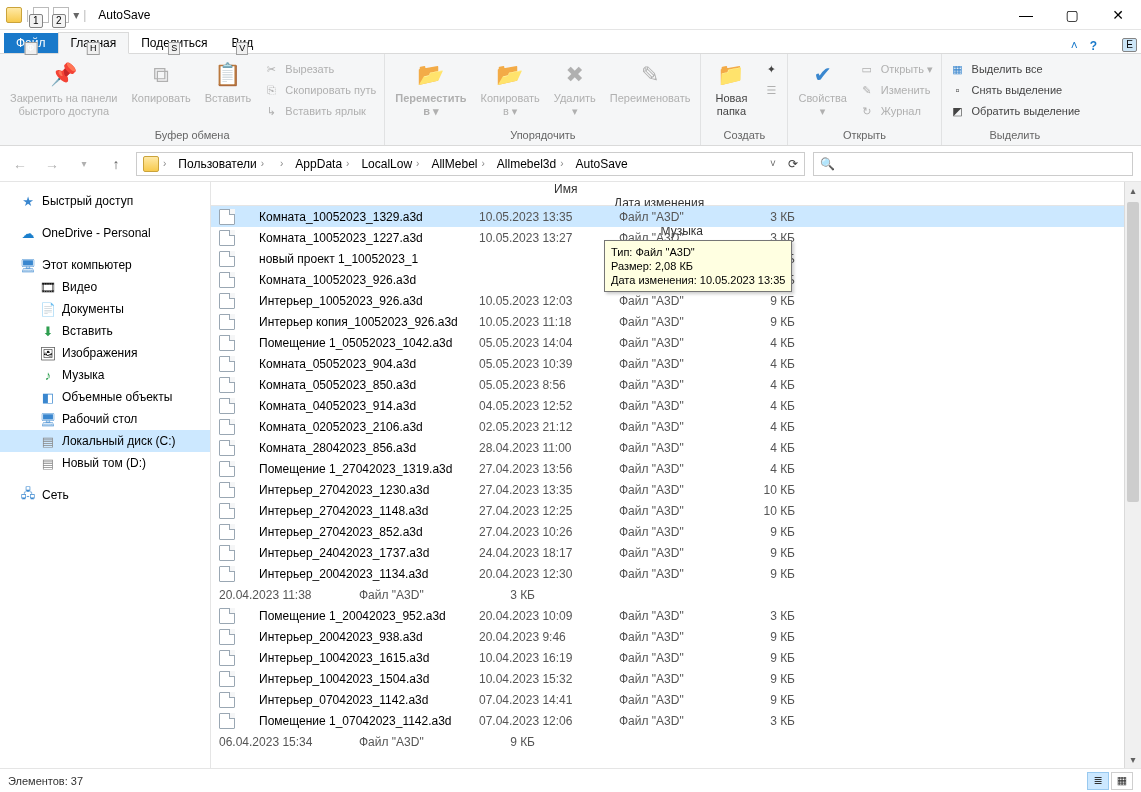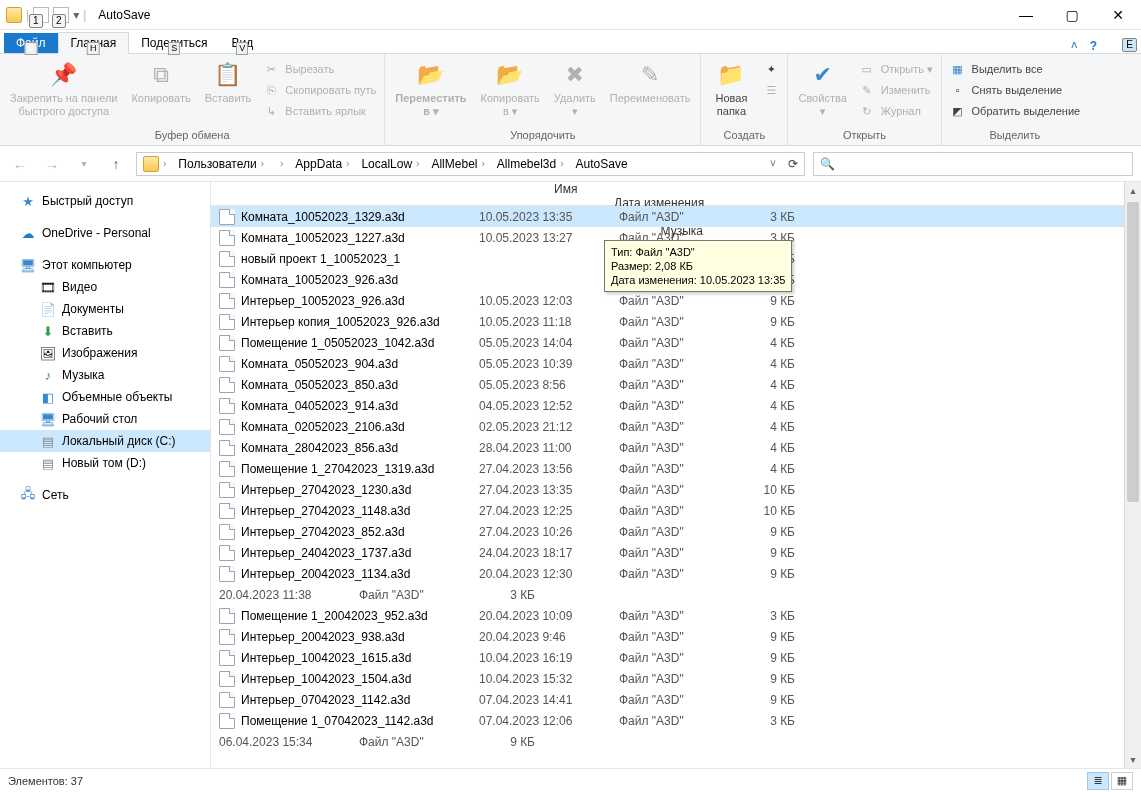--- a/index.html
+++ b/index.html
@@ -41,21 +41,21 @@
   .list-header { display:flex; height:24px; align-items:center; border-bottom:1px solid #e5e5e5; font-size:12px; color:#333;flex-direction:column; }
   .list-header .col { padding:0 8px; border-right:1px solid transparent;}
   .col-name { width:260px;}
   .col-date { width:140px;}
   .col-type { width:120px;margin-left:22px;}
   .col-size { width:72px; text-align:right;}
   .filelist { position:absolute; top:24px; left:0; right:17px; bottom:0; overflow:hidden;}
   .row { display:flex; height:21px; align-items:center; font-size:12px;}
   .row.selected { background:#cce8ff;}
   .row .cell { padding:0 8px; white-space:nowrap; overflow:hidden; text-overflow:ellipsis;}
-  .row .name { width:260px; display:flex; align-items:center; gap:6px;}
+  .row .name { width:260px; display:flex; align-items:center; gap:24px;}
   .row .date { width:140px; color:#555;}
   .row .type { width:120px; color:#555;}
   .row .size { width:72px; text-align:right; color:#555;}
   .file-ico { width:16px; height:16px; background:#fff; border:1px solid #9aa7b3; border-radius:1px; position:relative; flex-shrink:0;}
   .file-ico::after { content:""; position:absolute; top:-1px; right:-1px; width:5px; height:5px; background:#f5f6f7; border-left:1px solid #9aa7b3; border-bottom:1px solid #9aa7b3;}
   .tooltip { position:absolute; background:#ffffe1; border:1px solid #767676; padding:4px 6px; font-size:11px; line-height:14px; z-index:50; box-shadow:2px 2px 3px rgba(0,0,0,.2);}
   .vscroll { position:absolute; top:0; right:0; bottom:0; width:17px; background:#f0f0f0; border-left:1px solid #dadada;}
   .vscroll .thumb { position:absolute; left:2px; right:2px; top:20px; height:300px; background:#cdcdcd; border-radius:2px;}
   .vscroll .arrow { position:absolute; left:0; right:0; height:17px; display:flex; align-items:center; justify-content:center; color:#606060; font-size:10px;}
   .vscroll .arrow.up { top:0;} .vscroll .arrow.down { bottom:0;}

